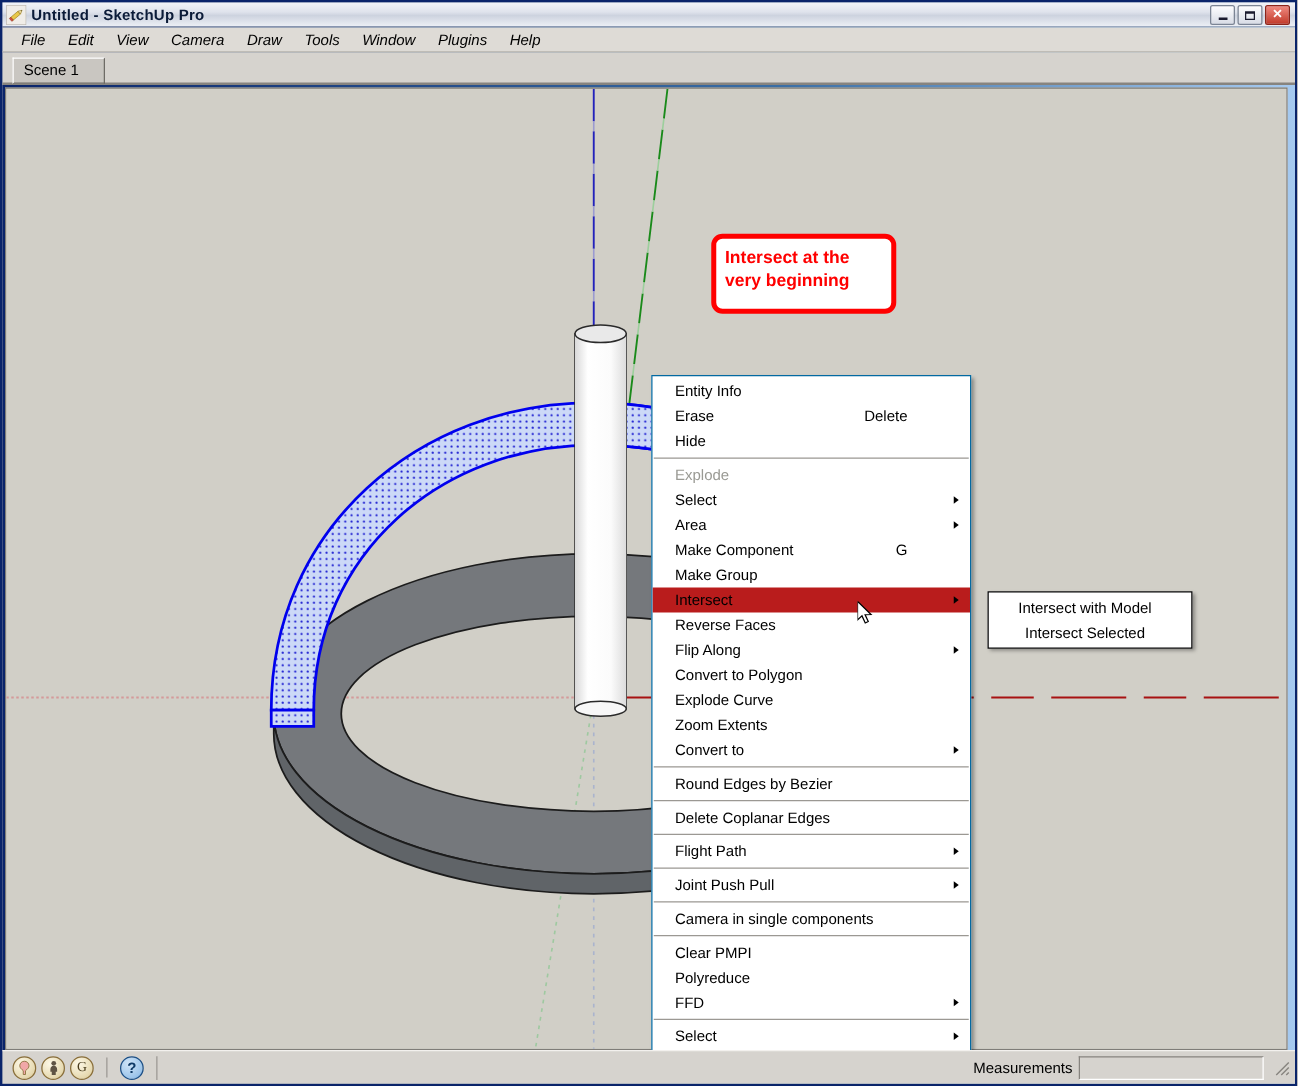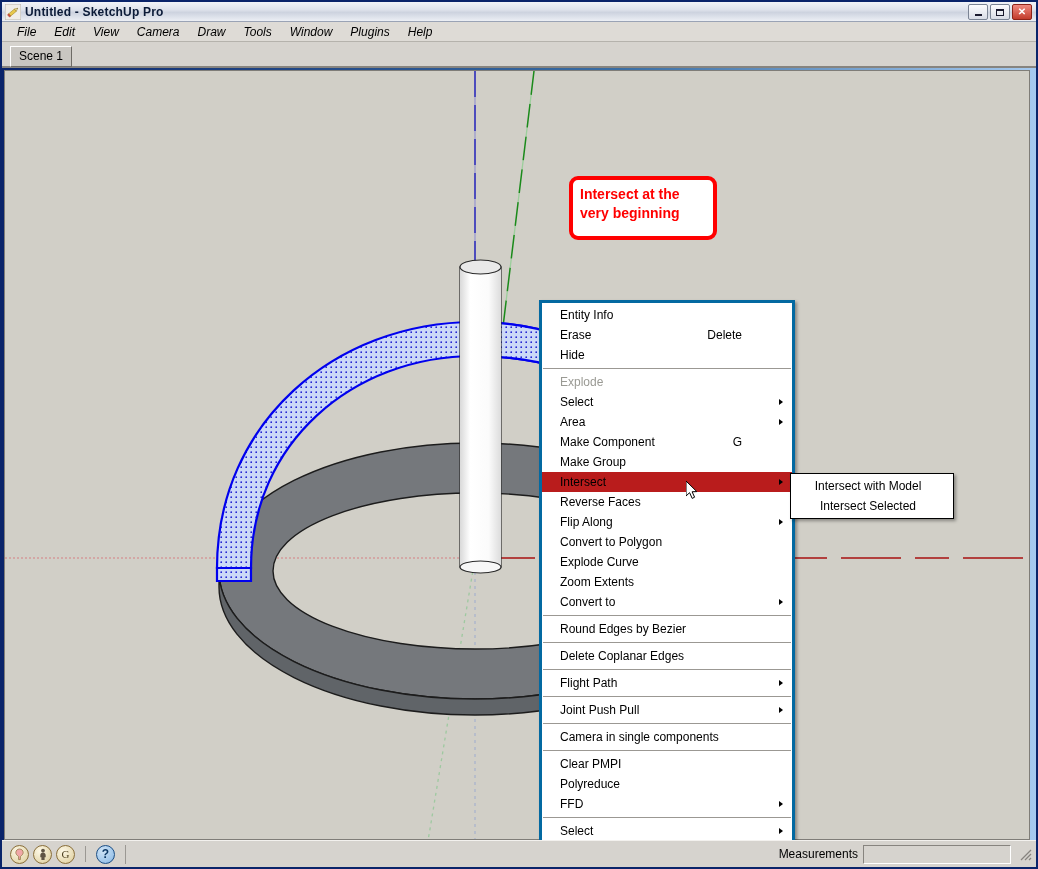--- a/index.html
+++ b/index.html
@@ -40,30 +40,30 @@
     display:flex;align-items:center;padding-left:6px;box-sizing:border-box;}
   .menubar .mi{padding:2px 9px;font-size:12px;color:#000;white-space:nowrap;cursor:default;font-style:italic;}
 
   
   .tabstrip{position:absolute;left:2px;top:42px;width:1034px;height:26px;
     background:#d6d3ce;box-sizing:border-box;
     border-bottom:2px solid #87847f;padding-left:8px;padding-top:4px;}
   .scene-tab{display:inline-block;background:#c9c6c1;
     border-top:1px solid #fff;border-left:1px solid #fff;
     border-right:1px solid #6e6b66;border-bottom:1px solid #6e6b66;
-    padding:2px 8px 3px 8px;font-size:12px;color:#000;}
+    padding:2px 20px 3px 8px;font-size:12px;color:#000;}
 
   
   .viewport{position:absolute;left:4px;top:70px;width:1026px;height:770px;
     background:#d1cfc7;overflow:hidden;
     border:1px solid #7f7d78;box-sizing:border-box;}
   .viewport svg{display:block;}
 
   
-  .callout{position:absolute;left:569px;top:176px;width:148px;height:64px;
+  .callout{position:absolute;left:569px;top:187px;width:148px;height:64px;
     background:#fff;border:4px solid #ff0000;border-radius:9px;
     box-sizing:border-box;padding:5px 7px;
     color:#ff0000;font-weight:bold;font-size:14px;line-height:1.35;}
 
   
   .statusbar{position:absolute;left:2px;top:840px;width:1034px;height:27px;
     background:#d6d3ce;border-top:1px solid #f3f1ee;box-sizing:border-box;
     display:flex;align-items:center;}
   .sb-icons{display:flex;align-items:center;gap:4px;padding-left:8px;}
   .sb-circ{width:19px;height:19px;border-radius:50%;
@@ -81,22 +81,22 @@
     border-left:1px solid #9b9893;padding-left:0;height:19px;}
   .meas-wrap{display:flex;align-items:center;gap:5px;padding-right:4px;}
   .meas-label{font-size:12px;color:#000;white-space:nowrap;}
   .meas-input{width:148px;height:19px;background:#d6d3ce;
     border-top:1px solid #87847f;border-left:1px solid #87847f;
     border-right:1px solid #fff;border-bottom:1px solid #fff;
     box-sizing:border-box;}
   .grip{width:14px;height:14px;position:relative;margin-left:2px;}
 
   
-  .ctxmenu{position:absolute;left:539px;top:300px;width:256px;
-    background:#fff;border:3px solid #0369a1;box-sizing:border-box;
+  .ctxmenu{position:absolute;left:521px;top:300px;width:256px;
+    background:#fff;border:1px solid #0369a1;box-sizing:border-box;
     box-shadow:2px 2px 3px rgba(0,0,0,.35);
     padding:2px 0;overflow:hidden;}
   .ctx-item{position:relative;height:20px;line-height:20px;
     padding:0 22px 0 18px;font-size:12px;color:#000;white-space:nowrap;cursor:default;}
   .ctx-item .accel{position:absolute;right:50px;top:0;color:#000;}
   .ctx-item .arrow{position:absolute;right:9px;top:7px;
     width:0;height:0;border-left:4px solid #000;
     border-top:3.5px solid transparent;border-bottom:3.5px solid transparent;}
   .ctx-item.disabled{color:#9a9a94;}
   .ctx-item.hl{background:#b91c1c;}

